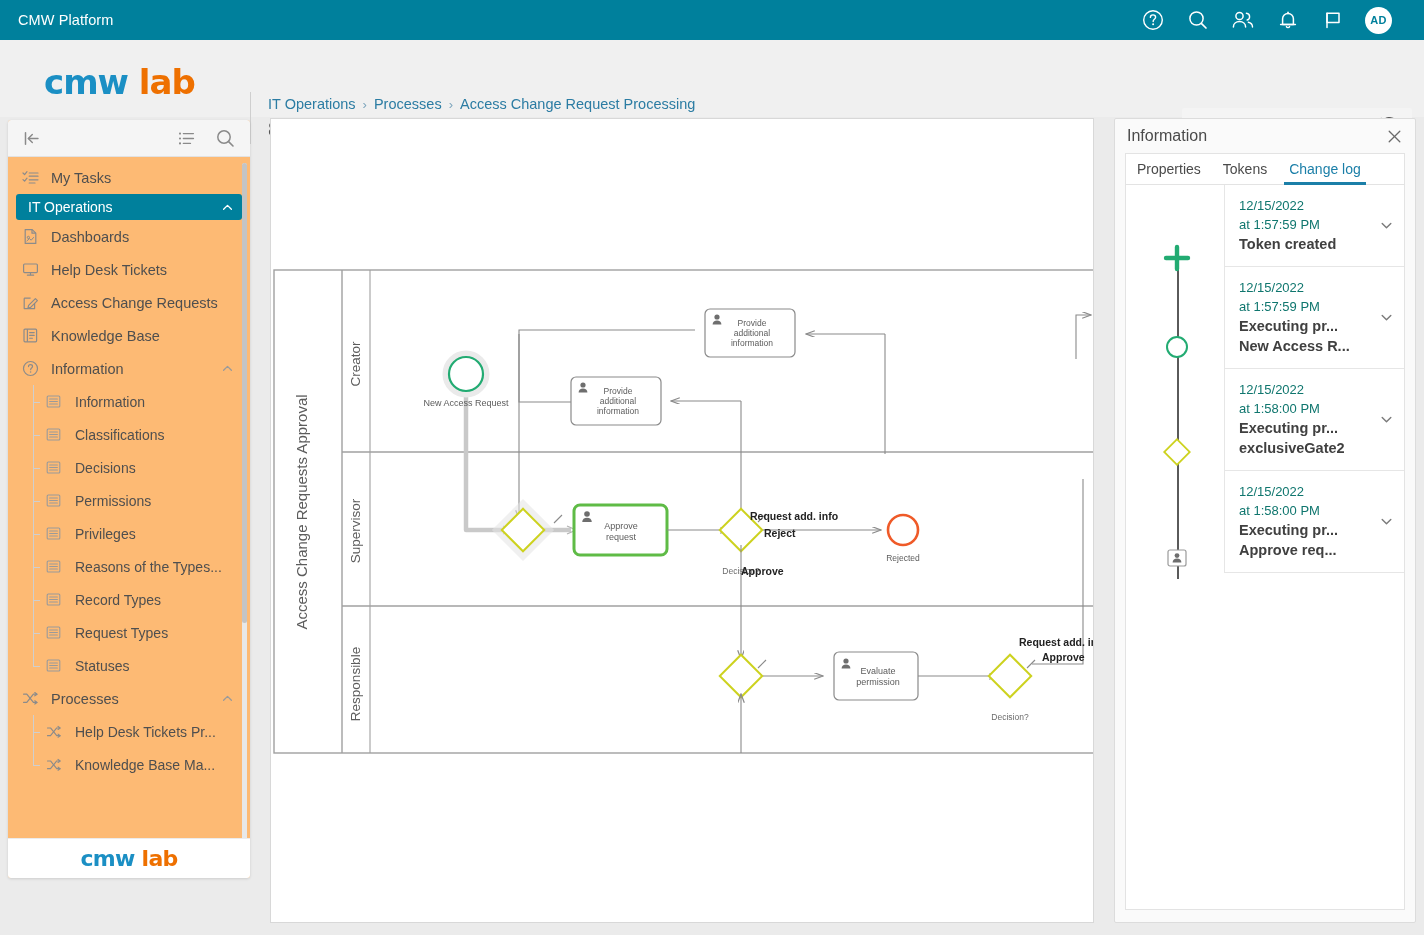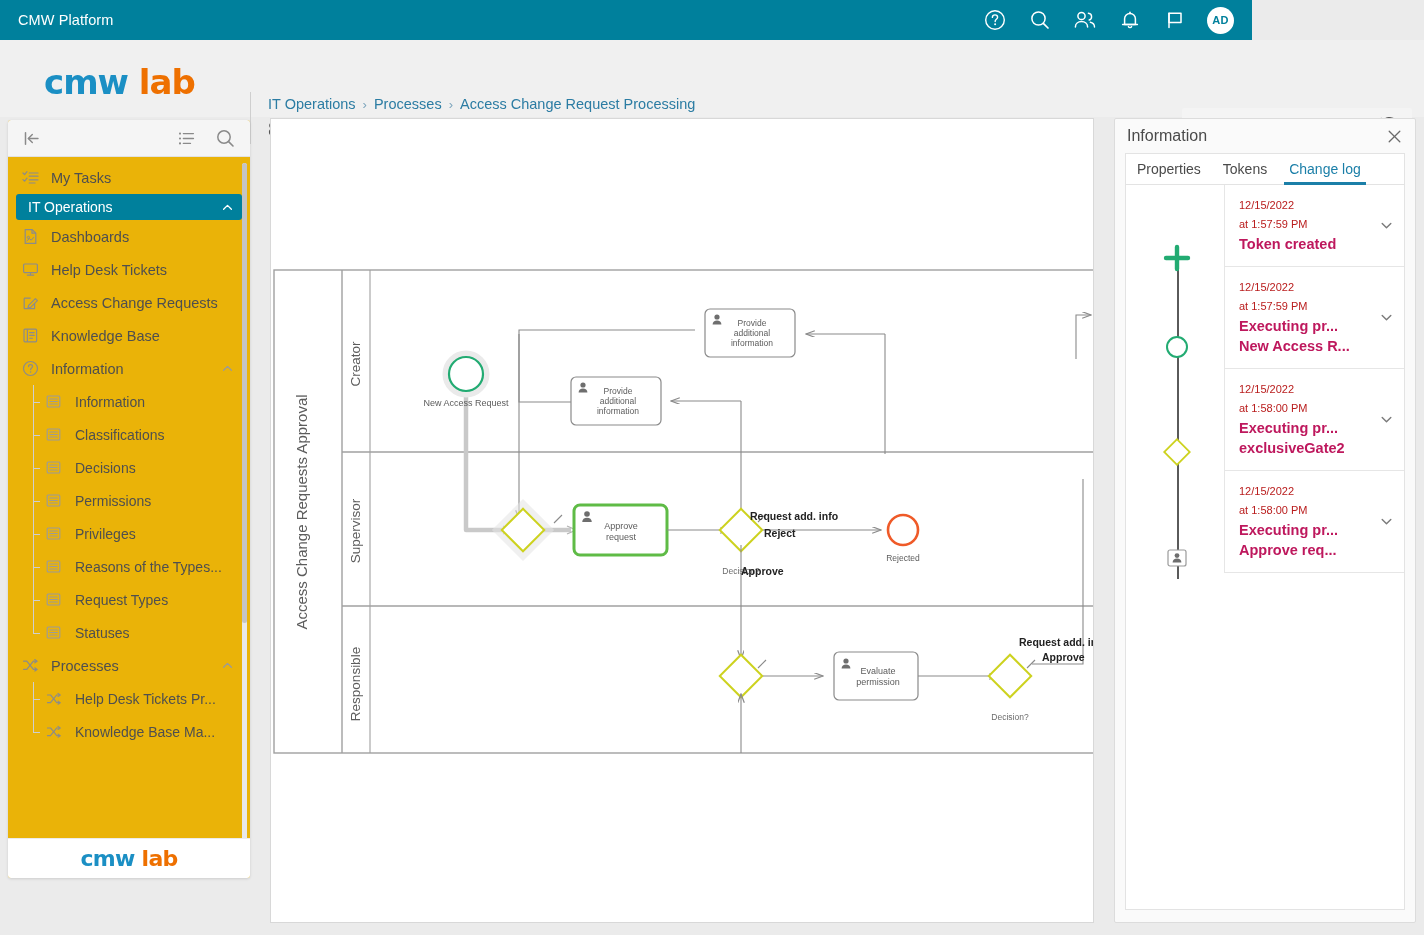--- a/index.html
+++ b/index.html
@@ -6,29 +6,29 @@
   html, body {
     margin: 0; padding: 0;
     width: 1424px; height: 935px;
     overflow: hidden;
     font-family: "Liberation Sans", sans-serif;
     background: #ebebeb;
   }
 
   
   .topbar {
-    position: absolute; left: 0; top: 0; width: 1252px; height: 40px;
+    position: absolute; left: 0; top: 0; width: 1424px; height: 40px;
     background: #00809c; display: flex; align-items: center;
   }
   .topbar-title {
     color: #ffffff; font-size: 14.5px; margin-left: 18px; letter-spacing: .1px;
   }
   .topbar-icons {
     margin-left: auto; display: flex; align-items: center; gap: 19px;
-    margin-right: 18px;
+    margin-right: 32px;
   }
   .tb-ico { width: 26px; height: 26px; display: flex; align-items: center;
             justify-content: center; cursor: pointer; }
   .tb-ico svg { display: block; }
   .avatar {
     width: 27px; height: 27px; border-radius: 50%; background: #ffffff;
     color: #00809c; font-size: 11px; font-weight: bold;
     display: flex; align-items: center; justify-content: center;
     cursor: pointer; letter-spacing: .3px;
   }
@@ -65,21 +65,21 @@
     padding: 0 12px 0 14px; gap: 20px; border-radius: 2px;
   }
   .hdr-actions .act {
     font-size: 14px; color: #4a4a4a; cursor: pointer; white-space: nowrap;
   }
   .hdr-actions .act-ico { cursor: pointer; display: flex; align-items: center; }
 
   
   .sidebar {
     position: absolute; left: 8px; top: 120px; width: 242px; height: 758px;
-    background: #eab308; border-radius: 3px;
+    background: #fdba74; border-radius: 3px;
     box-shadow: 0 1px 3px rgba(0,0,0,.13);
     display: flex; flex-direction: column; overflow: hidden;
   }
   .sb-toolbar {
     height: 37px; min-height: 37px; display: flex; align-items: center;
     padding: 0 14px; border-bottom: 1px solid #e2e2e2; background: #f5f5f5;
   }
   .sb-toolbar .spacer { flex: 1; }
   .sb-toolbar .ico { cursor: pointer; margin-left: 19px; display: flex; }
   .sb-scroll {
@@ -182,23 +182,23 @@
   .tl-node { position: absolute; left: 36px; }
   .entries {
     position: absolute; left: 98px; top: 0; right: 0;
   }
   .entry {
     border-bottom: 1px solid #e6e6e6; border-left: 1px solid #e6e6e6;
     padding: 11px 10px 12px 14px; display: flex; align-items: center;
     background: #ffffff; cursor: pointer;
   }
   .entry-text { flex: 1; }
-  .entry .date { font-size: 11px; color: #b91c1c; line-height: 19px; }
+  .entry .date { font-size: 13px; color: #0f766e; line-height: 19px; }
   .entry .title {
-    font-size: 14.5px; color: #be185d; font-weight: bold; line-height: 20px;
+    font-size: 14.5px; color: #404040; font-weight: bold; line-height: 20px;
   }
   .entry .chev { margin-left: 6px; display: flex; color: #7a7a7a; cursor: pointer; }
 </style>
 </head>
 <body>
 
 <div class="topbar">
   <div class="topbar-title">CMW Platform</div>
   <div class="topbar-icons">
     <div class="tb-ico">
@@ -460,20 +460,32 @@
           <svg width="15" height="15" viewBox="0 0 15 15">
               <rect x="1.2" y="2" width="12.6" height="11" rx="1" fill="none" stroke="#9a9a9a" stroke-width="1.1"></rect>
               <line x1="3.6" y1="5" x2="11.4" y2="5" stroke="#9a9a9a" stroke-width="1.1" stroke-linecap="round"></line>
               <line x1="3.6" y1="7.5" x2="11.4" y2="7.5" stroke="#9a9a9a" stroke-width="1.1" stroke-linecap="round"></line>
               <line x1="3.6" y1="10" x2="11.4" y2="10" stroke="#9a9a9a" stroke-width="1.1" stroke-linecap="round"></line>
             </svg>
         </span>
         <span class="ni-label">Reasons of the Types...</span>
       </div>
 
+      <div class="nav-item child">
+        <span class="tree-tick"></span>
+        <span class="ni-ico">
+          <svg width="15" height="15" viewBox="0 0 15 15">
+              <rect x="1.2" y="2" width="12.6" height="11" rx="1" fill="none" stroke="#9a9a9a" stroke-width="1.1"></rect>
+              <line x1="3.6" y1="5" x2="11.4" y2="5" stroke="#9a9a9a" stroke-width="1.1" stroke-linecap="round"></line>
+              <line x1="3.6" y1="7.5" x2="11.4" y2="7.5" stroke="#9a9a9a" stroke-width="1.1" stroke-linecap="round"></line>
+              <line x1="3.6" y1="10" x2="11.4" y2="10" stroke="#9a9a9a" stroke-width="1.1" stroke-linecap="round"></line>
+            </svg>
+        </span>
+        <span class="ni-label">Record Types</span>
+      </div>
 
       <div class="nav-item child">
         <span class="tree-tick"></span>
         <span class="ni-ico">
           <svg width="15" height="15" viewBox="0 0 15 15">
               <rect x="1.2" y="2" width="12.6" height="11" rx="1" fill="none" stroke="#9a9a9a" stroke-width="1.1"></rect>
               <line x1="3.6" y1="5" x2="11.4" y2="5" stroke="#9a9a9a" stroke-width="1.1" stroke-linecap="round"></line>
               <line x1="3.6" y1="7.5" x2="11.4" y2="7.5" stroke="#9a9a9a" stroke-width="1.1" stroke-linecap="round"></line>
               <line x1="3.6" y1="10" x2="11.4" y2="10" stroke="#9a9a9a" stroke-width="1.1" stroke-linecap="round"></line>
             </svg>

